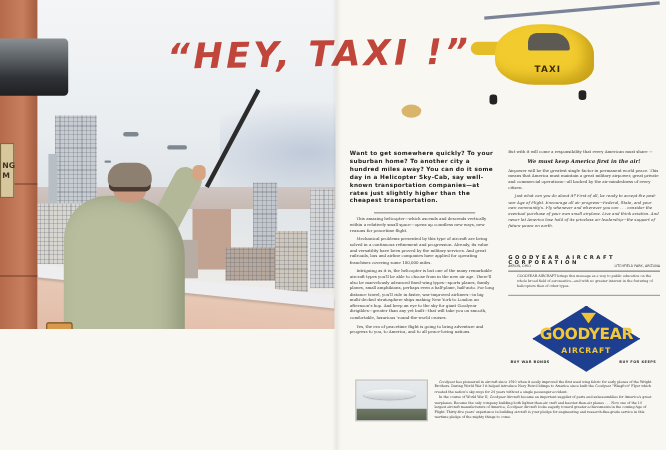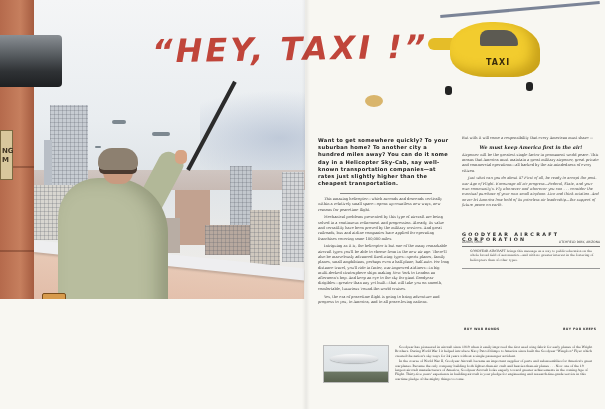--- a/index.html
+++ b/index.html
@@ -188,20 +188,26 @@
 
   <div class="corp">GOODYEAR AIRCRAFT CORPORATION</div>
   <div class="corp-loc">
     <span>AKRON, OHIO</span>
     <span>LITCHFIELD PARK, ARIZONA</span>
   </div>
   <div class="rule2"></div>
   <div class="col note">GOODYEAR AIRCRAFT brings this message as a way to public education on the whole broad field of aeronautics—and with no greater interest in the fostering of helicopters than of other types.</div>
   <div class="rule3"></div>
 
+  <div class="logo">
+    <div class="logo-diamond-inner"></div>
+    <div class="logo-flag"></div>
+    <div class="logo-word">GOODYEAR</div>
+    <div class="logo-sub">AIRCRAFT</div>
+  </div>
   <div class="bonds" style="left:464px;">BUY WAR BONDS</div>
   <div class="bonds" style="left:563px;">BUY FOR KEEPS</div>
 
   <div class="blimp-img">
     <div class="blimp"></div>
   </div>
   <div class="col bottom-text">
     <p>Goodyear has pioneered in aircraft since 1910 when it easily improved the first used wing fabric for early planes of the Wright Brothers. During World War I it helped introduce Navy Patrol blimps to America since built the Goodyear "Wingfoot" Flyer which created the nation's sky-ways for 24 years without a single passenger accident.</p>
     <p>In the course of World War II, Goodyear Aircraft became an important supplier of parts and subassemblies for America's great warplanes. Became the only company building both lighter-than-air craft and heavier-than-air planes . . . Now one of the 10 largest aircraft manufacturers of America, Goodyear Aircraft looks eagerly toward greater achievements in the coming Age of Flight. Thirty-five years' experience in building aircraft is your pledge for engineering and research-fine-grade service in this wartime pledge of the mighty things to come.</p>
   </div>

